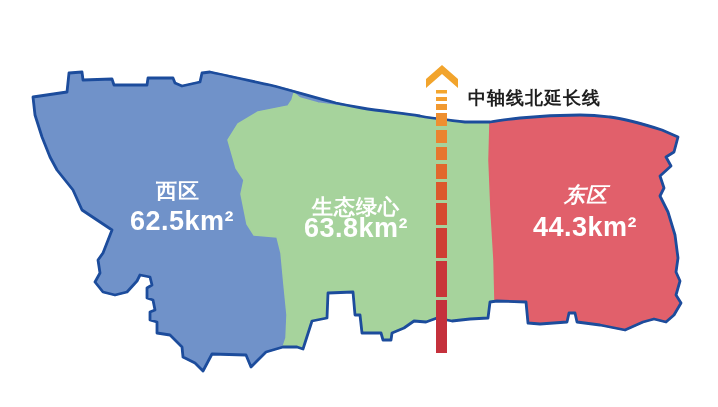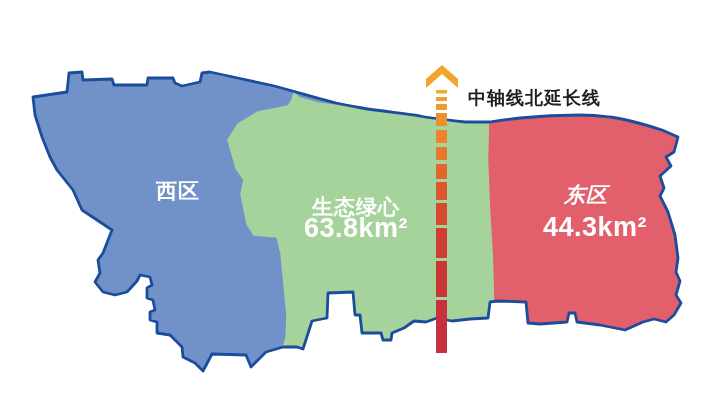--- a/index.html
+++ b/index.html
@@ -86,30 +86,33 @@
       <rect x="436" y="203" width="11" height="22" fill="#D64A2F"></rect>
       <rect x="436" y="228" width="11" height="30" fill="#CF3E33"></rect>
       <rect x="436" y="261" width="11" height="36" fill="#C93638"></rect>
       <rect x="436" y="300" width="11" height="53" fill="#C5313C"></rect>
     </g>
   </svg>
 
   <div class="region-label" style="left:178px;top:190px;">
     <div class="region-name">西区</div>
   </div>
+  <div class="region-label" style="left:182px;top:221px;">
+    <div class="region-area">62.5km²</div>
+  </div>
 
   <div class="region-label" style="left:356px;top:193px;margin-top:13px;">
     <div class="region-name">生态绿心</div>
   </div>
   <div class="region-label" style="left:356px;top:228px;">
     <div class="region-area">63.8km²</div>
   </div>
 
   <div class="region-label" style="left:586px;top:194px;font-style:italic;">
     <div class="region-name">东区</div>
   </div>
-  <div class="region-label" style="left:585px;top:227px;margin-left:10px;">
+  <div class="region-label" style="left:585px;top:227px;">
     <div class="region-area">44.3km²</div>
   </div>
 
   <div class="axis-label">中轴线北延长线</div>
 
 </div>
 
 </body></html>

